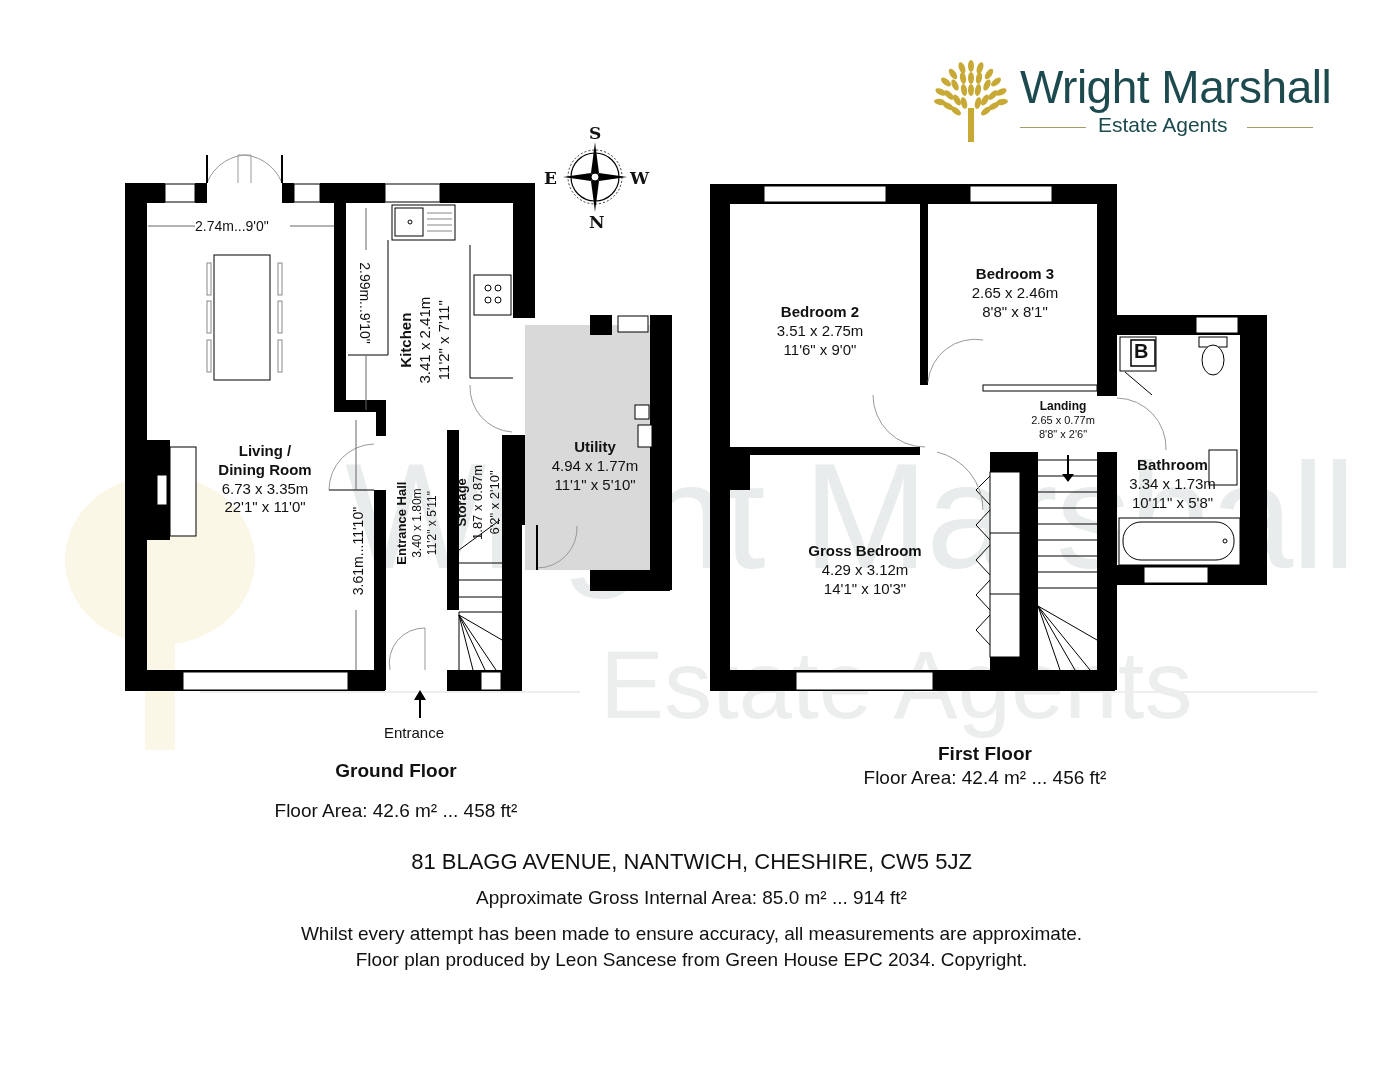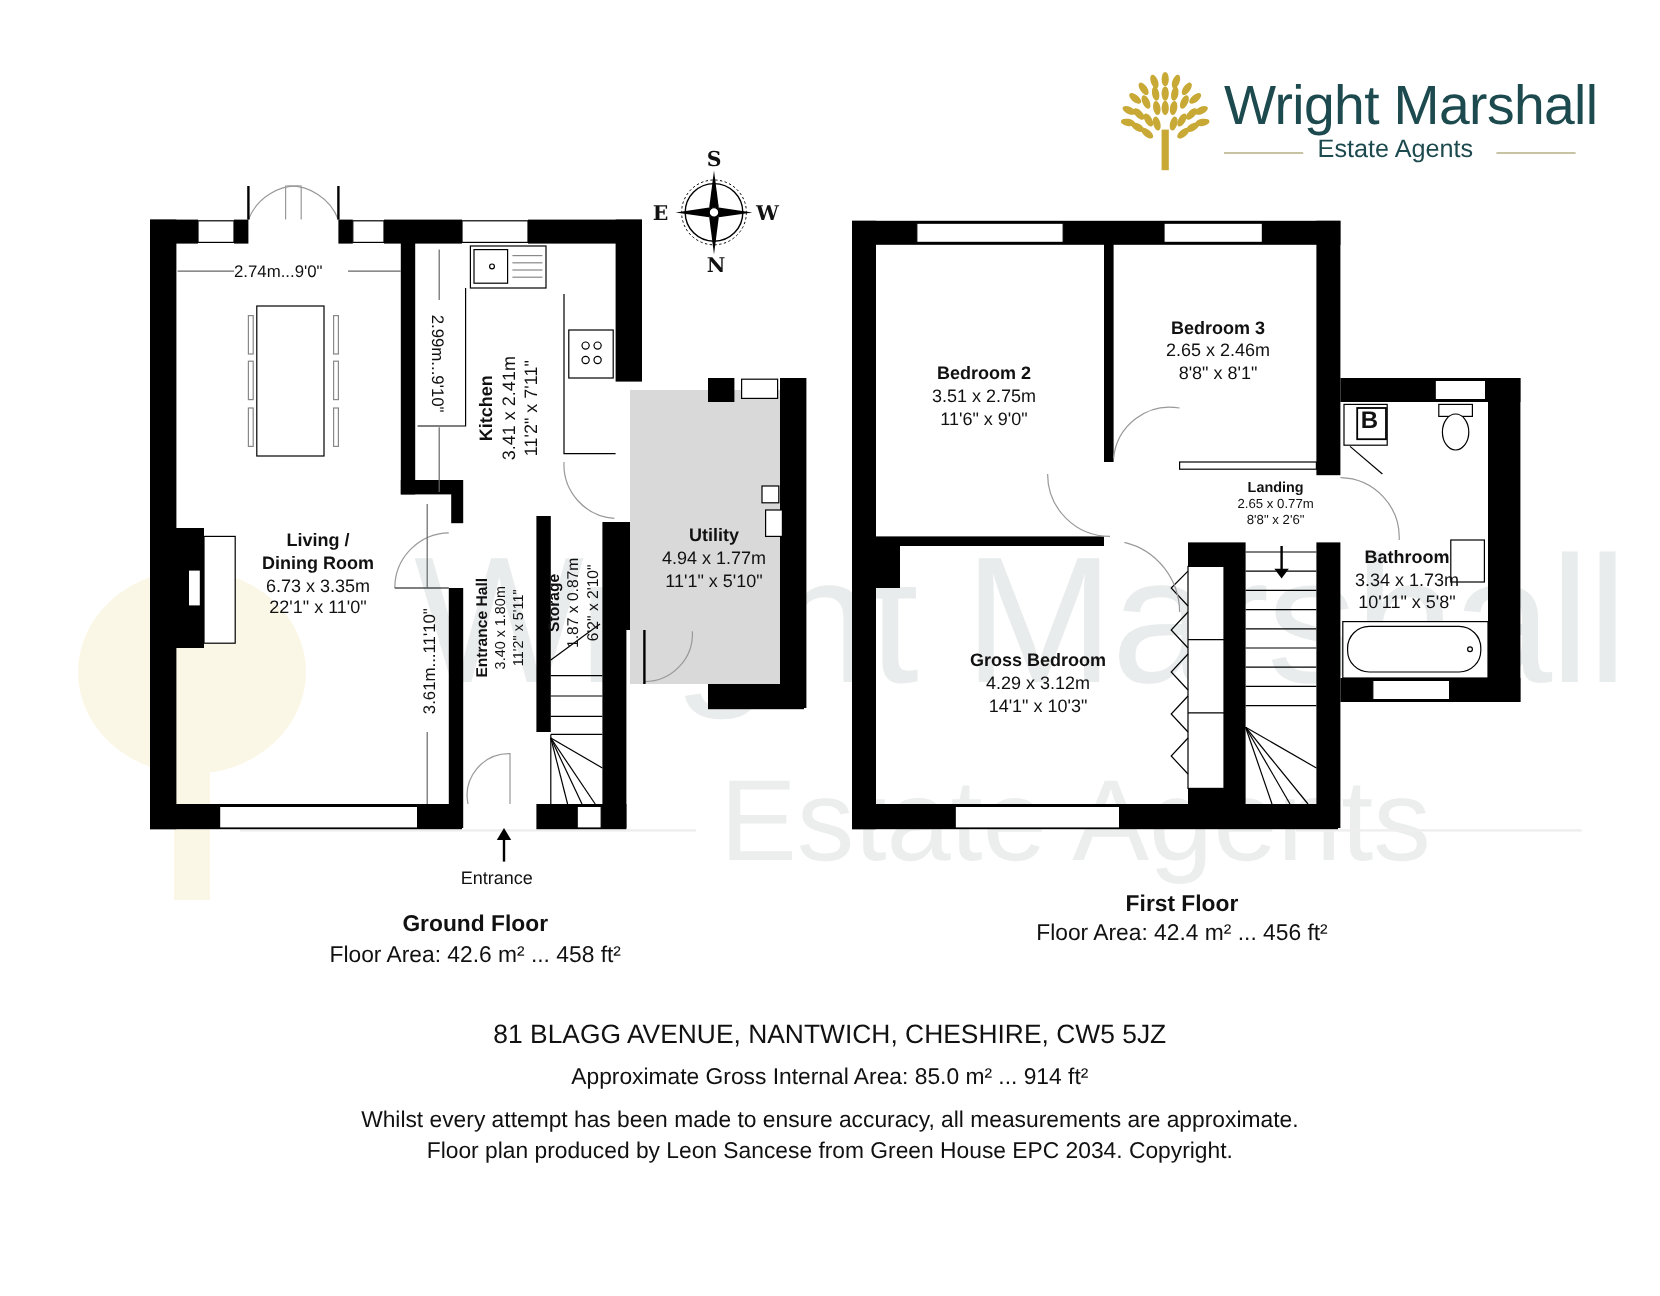--- a/index.html
+++ b/index.html
@@ -337,21 +337,21 @@
 </div>
 <div class="room-label" style="left:790px;top:542px;width:150px">
   <div class="room-name">Gross Bedroom</div>
   <div class="room-dim">4.29 x 3.12m</div>
   <div class="room-dim">14'1" x 10'3"</div>
 </div>
 <div class="abs" style="left:1134px;top:340px;font-weight:bold;font-size:20px">B</div>
 
 <div class="caption" style="left:246px;top:760px;width:300px">
   <div style="font-weight:bold;font-size:19px">Ground Floor</div>
-  <div style="font-size:19px;margin-top:4px">Floor Area: 42.6 m² ... 458 ft²</div>
+  <div style="font-size:19px;margin-top:18px">Floor Area: 42.6 m² ... 458 ft²</div>
 </div>
 <div class="caption" style="left:835px;top:743px;width:300px">
   <div style="font-weight:bold;font-size:19px">First Floor</div>
   <div style="font-size:19px;margin-top:2px">Floor Area: 42.4 m² ... 456 ft²</div>
 </div>
 
 <div class="caption" style="left:0;top:849px;width:1383px">
   <div style="font-weight:normal;font-size:22px">81 BLAGG AVENUE, NANTWICH, CHESHIRE, CW5 5JZ</div>
   <div style="font-size:19px;margin-top:12px">Approximate Gross Internal Area: 85.0 m² ... 914 ft²</div>
   <div style="font-size:19px;margin-top:12px;line-height:26px">Whilst every attempt has been made to ensure accuracy, all measurements are approximate.</div>

